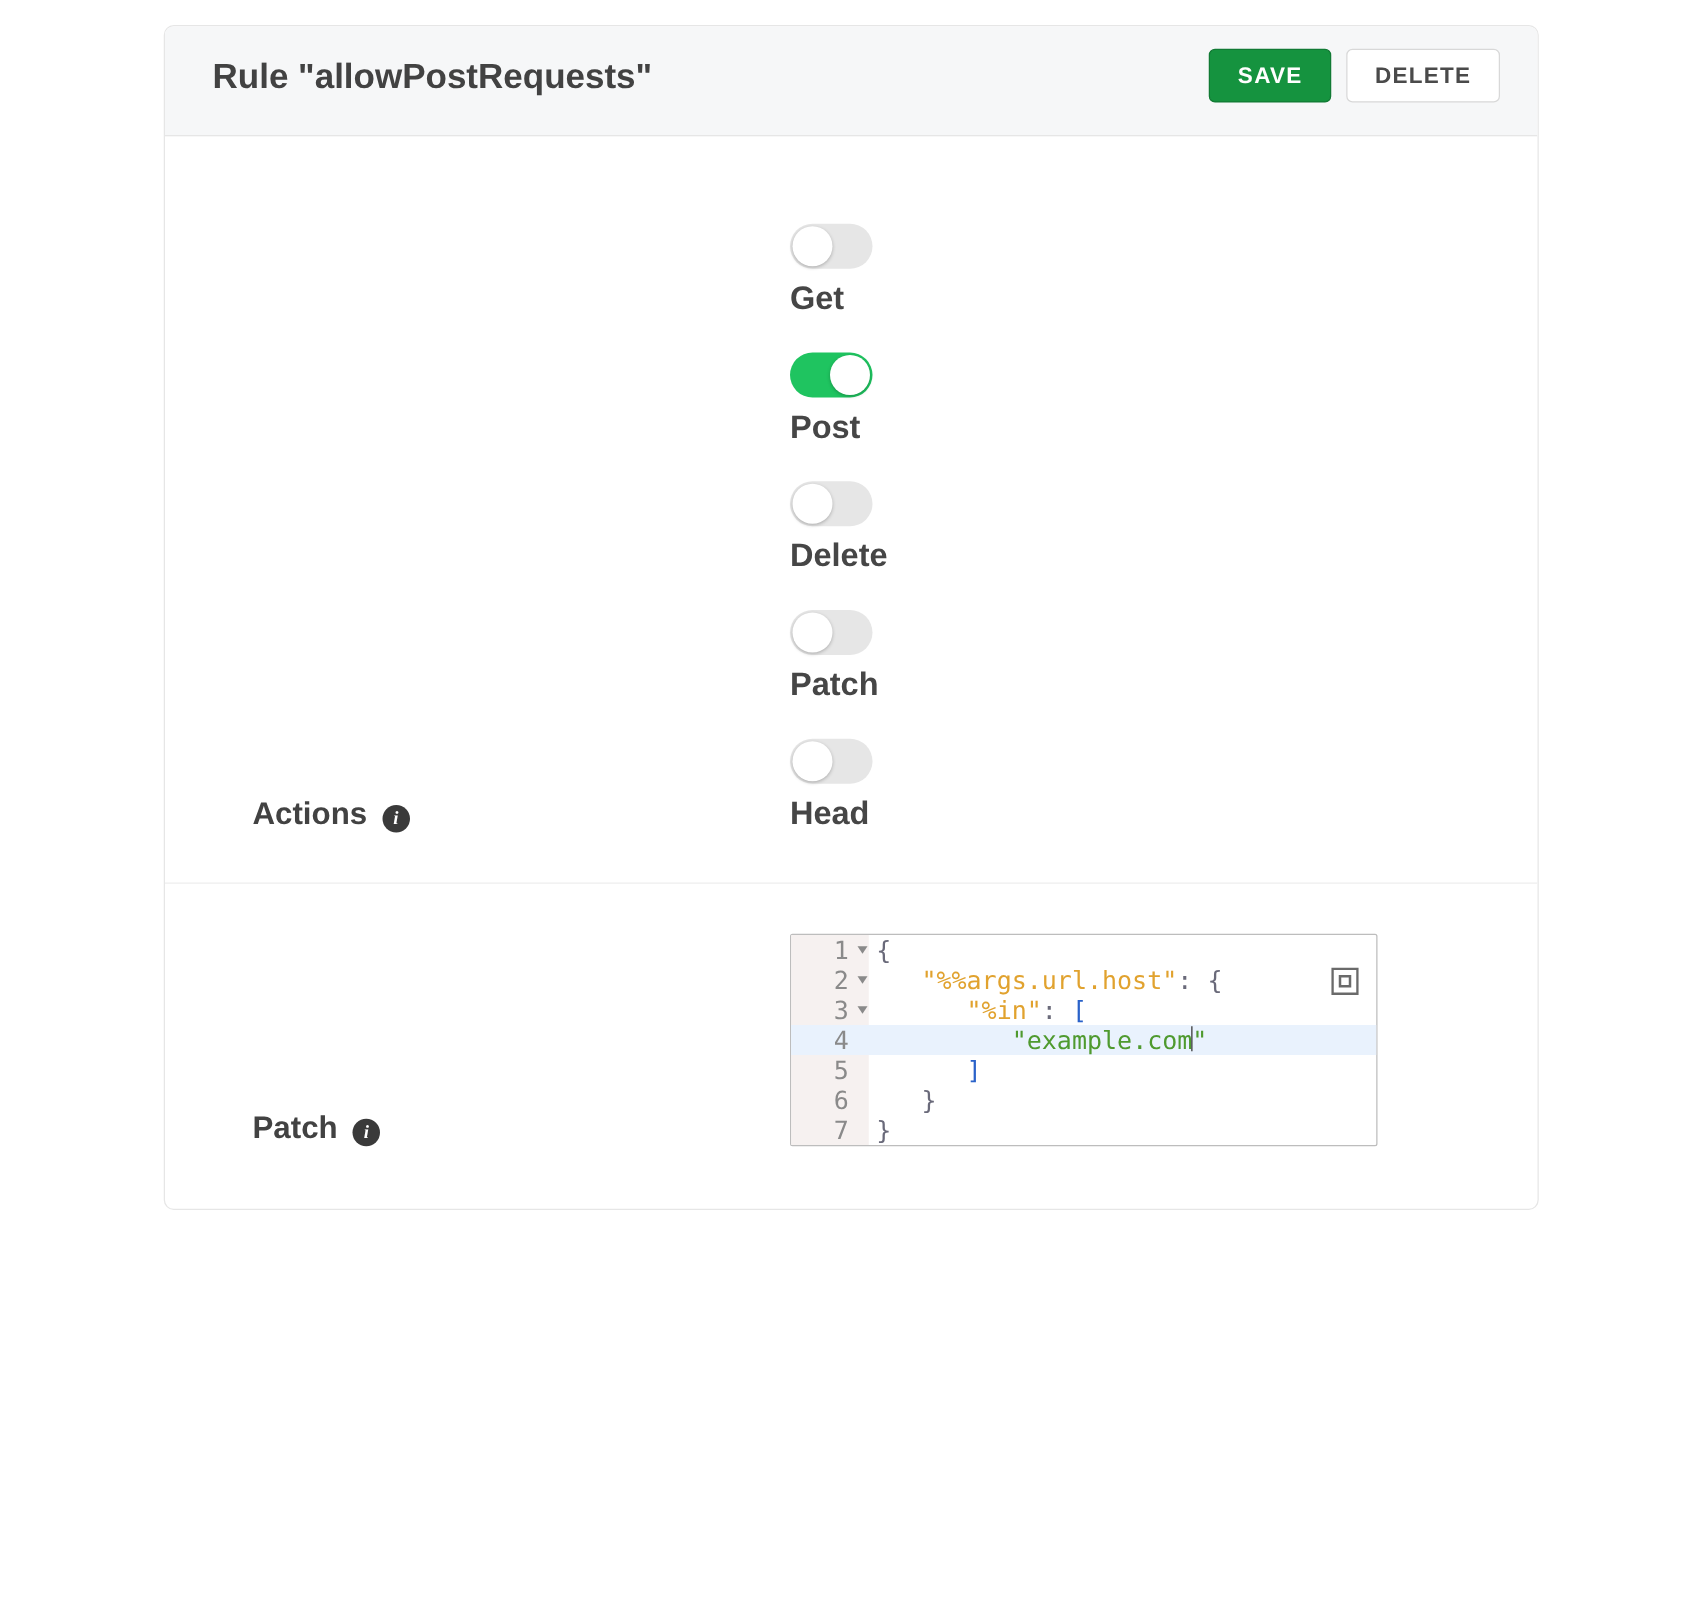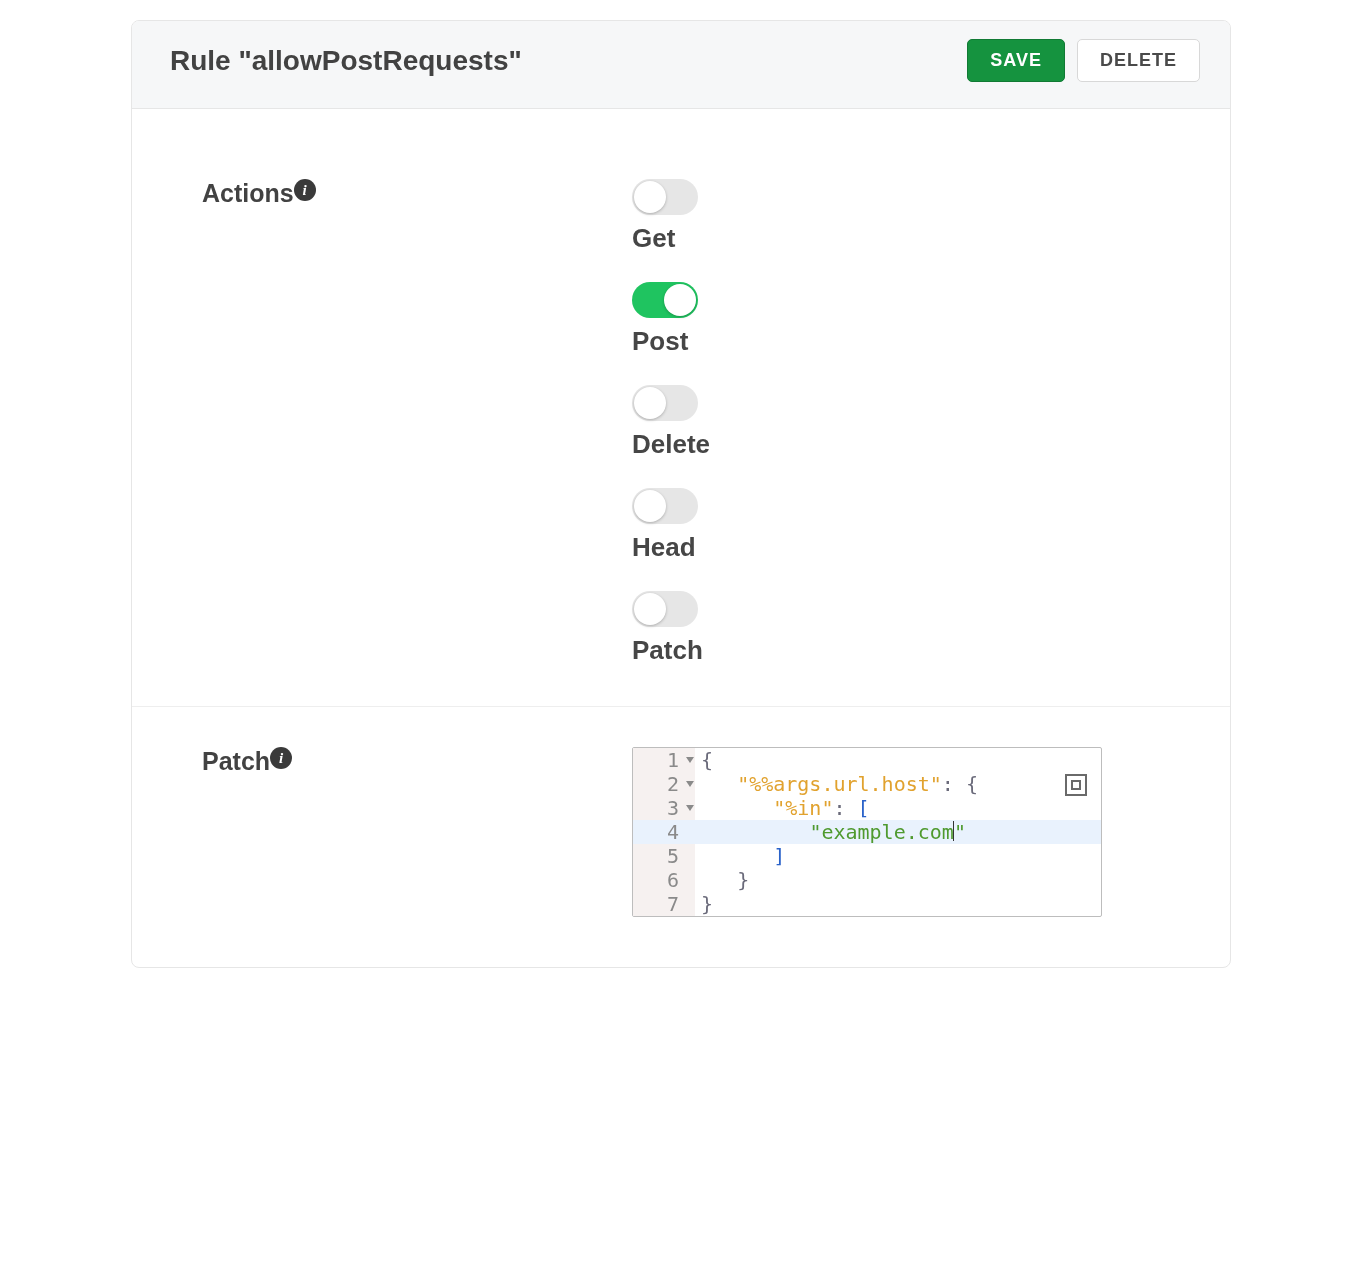--- a/index.html
+++ b/index.html
@@ -60,22 +60,22 @@
     padding: 70px 60px 40px 70px;
   }
   .section + .section {
     border-top: 1px solid #eee;
     padding-top: 40px;
     padding-bottom: 50px;
   }
   .section-label {
     width: 430px;
     display: flex;
-    align-items: flex-start;
-    gap: 0;
+    align-items: flex-end;
+    gap: 12px;
     font-size: 25px;
     font-weight: 700;
     color: #424242;
   }
   .section-body {
     flex: 1;
   }
   .toggles {
     display: flex;
     flex-direction: column;
@@ -231,27 +231,27 @@
           <div class="toggle-item">
             <div class="toggle">
               <div class="knob"></div>
             </div>
             <div class="toggle-label">Delete</div>
           </div>
           <div class="toggle-item">
             <div class="toggle">
               <div class="knob"></div>
             </div>
+            <div class="toggle-label">Patch</div>
+          </div>
+          <div class="toggle-item">
+            <div class="toggle">
+              <div class="knob"></div>
+            </div>
             <div class="toggle-label">Head</div>
-          </div>
-          <div class="toggle-item">
-            <div class="toggle">
-              <div class="knob"></div>
-            </div>
-            <div class="toggle-label">Patch</div>
           </div>
         </div>
     </div>
   </div>
 
   <div class="section">
     <div class="section-label">
       <span>Patch</span>
       <span class="info-icon">i</span>
     </div>

